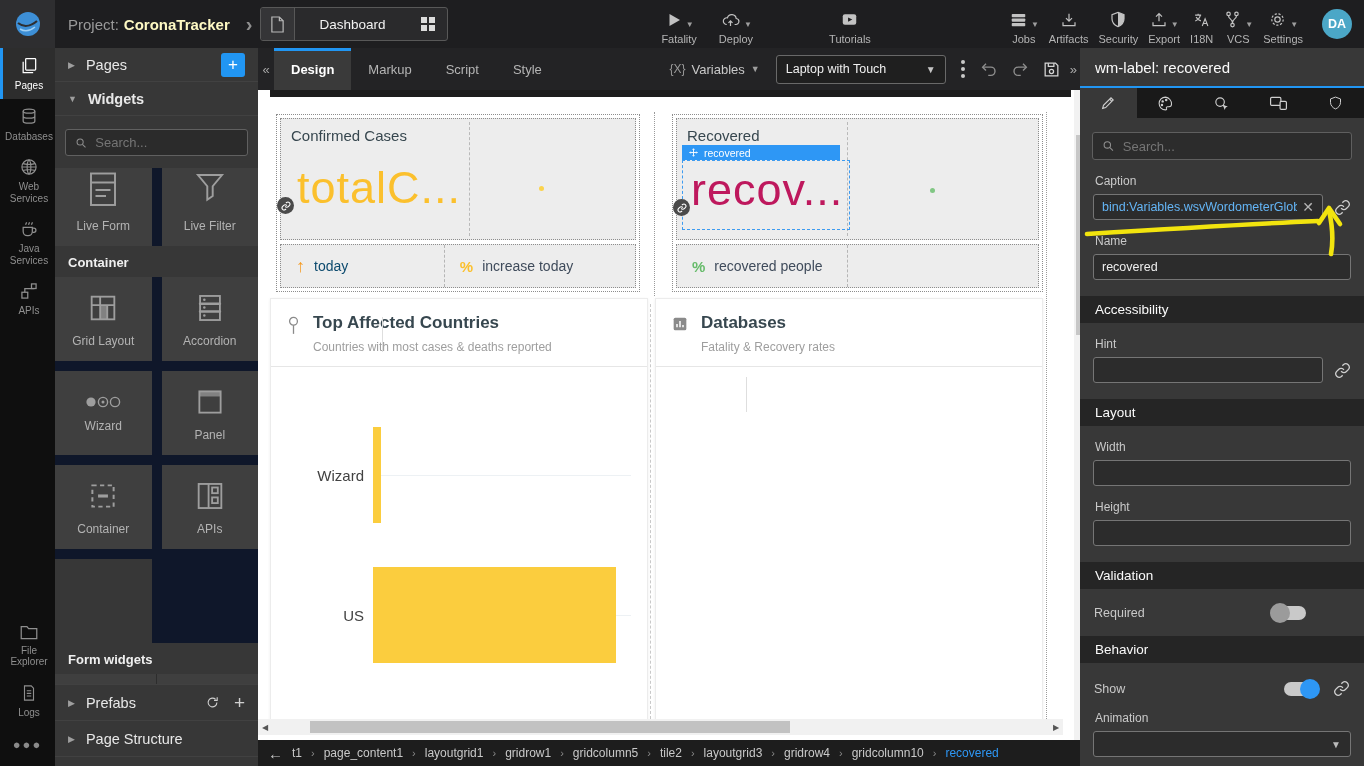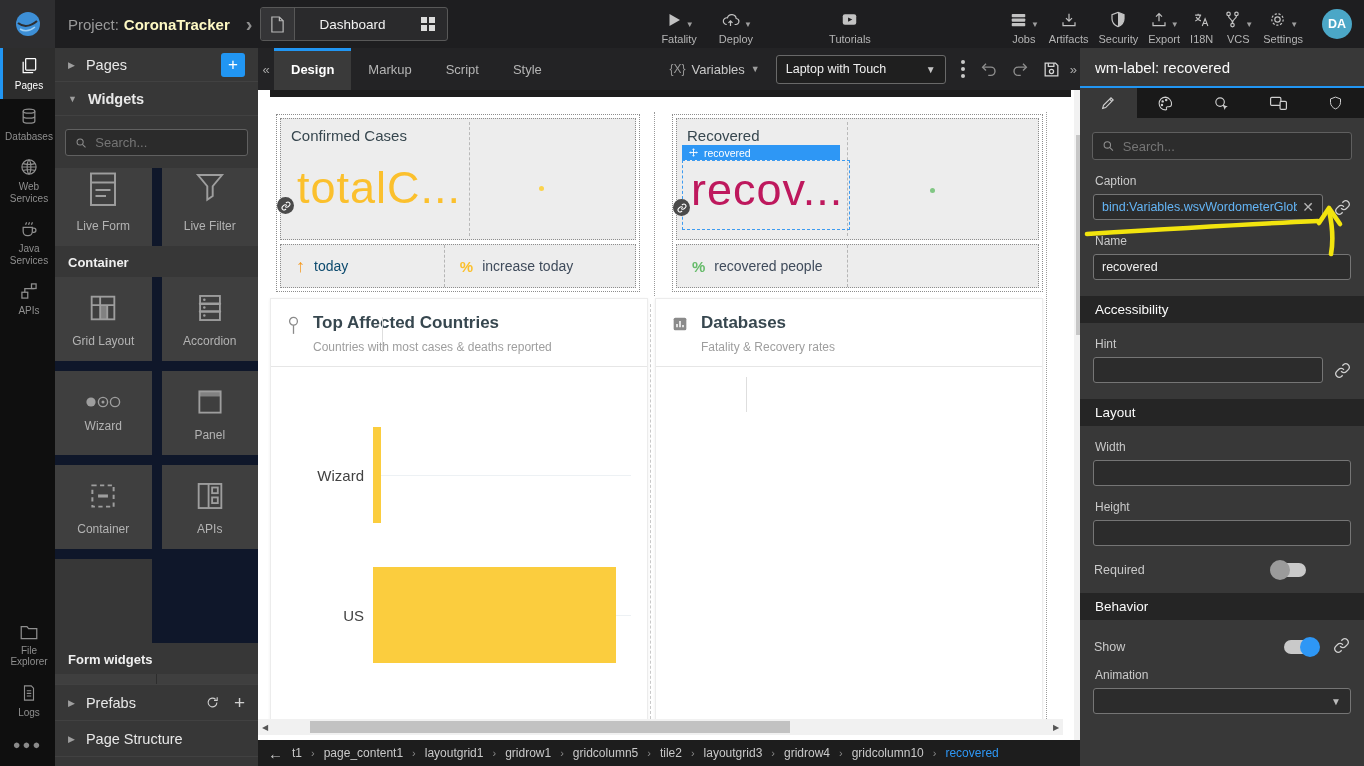--- a/index.html
+++ b/index.html
@@ -134,21 +134,21 @@
 .psearch{margin:14px 12px 0;display:flex;align-items:center;gap:8px;height:28px;background:#2c2c2c;border:1px solid #5f5f5f;border-radius:3px;padding:0 9px;color:#8f8f8f}
 .psearch input{background:none;border:none;outline:none;color:#ccc;font-size:13px;width:100%;font-family:"Liberation Sans",sans-serif}
 .plabel{margin:14px 15px 6px;font-size:12px;color:#c9c9c9}
 .prow{display:flex;align-items:center;margin:0 13px}
 .pinput{flex:1;min-width:0;height:26px;background:#2c2c2c;border:1px solid #757575;border-radius:3px;color:#eee;font-size:12.5px;padding:0 8px;display:flex;align-items:center;outline:none;font-family:"Liberation Sans",sans-serif}
 input.pinput{width:100%}
 .bind-text{color:#64b5f6;white-space:nowrap;overflow:hidden;flex:1;font-size:12.5px}
 .clear-x{color:#b5b5b5;margin-left:5px;font-size:14px;cursor:pointer;flex:none}
 .linkico{margin-left:11px;color:#cfcfcf;flex:none;cursor:pointer}
 .psection{margin-top:16px;background:#252525;padding:6px 15px;font-size:13.5px;color:#fafafa}
-.toggle-row{display:flex;align-items:flex-end;margin:17px 14px 0;font-size:12.5px;color:#c9c9c9}
+.toggle-row{display:flex;align-items:center;margin:17px 14px 0;font-size:12.5px;color:#c9c9c9}
 .toggle{width:34px;height:14px;border-radius:7px;background:#c9c9c9;position:relative;cursor:pointer;flex:none}
 .toggle .knob{position:absolute;top:-3px;width:20px;height:20px;border-radius:50%}
 .toggle.off .knob{left:-2px;background:#9b9b9b}
 .toggle.on .knob{right:-2px;background:#2e97f5}
 .tg-req{margin-left:auto;margin-right:44px}
 .tg-show{margin-left:auto;margin-right:4px}
 .pselect{margin:0 13px;height:26px;background:#2c2c2c;border:1px solid #757575;border-radius:3px;display:flex;align-items:center;padding:0 9px;color:#ccc;cursor:pointer}
 .sel-caret{margin-left:auto;font-size:10px;color:#bbb}
 .annot{position:absolute;left:0;top:150px;width:284px;height:120px;pointer-events:none;z-index:9}
 </style>
@@ -745,20 +745,21 @@
     <div class="psection">Layout</div>
     <div class="plabel">Width</div>
     <div class="prow">
         <input class="pinput" type="text" style="">
       </div>
     <div class="plabel">Height</div>
     <div class="prow">
         <input class="pinput" type="text" style="">
       </div>
 
+    <div class="psection">Validation</div>
     <div class="toggle-row">
       <span>Required</span>
       <span class="toggle tg-req off">
           <span class="knob"></span>
         </span>
     </div>
 
     <div class="psection">Behavior</div>
     <div class="toggle-row">
       <span>Show</span>

